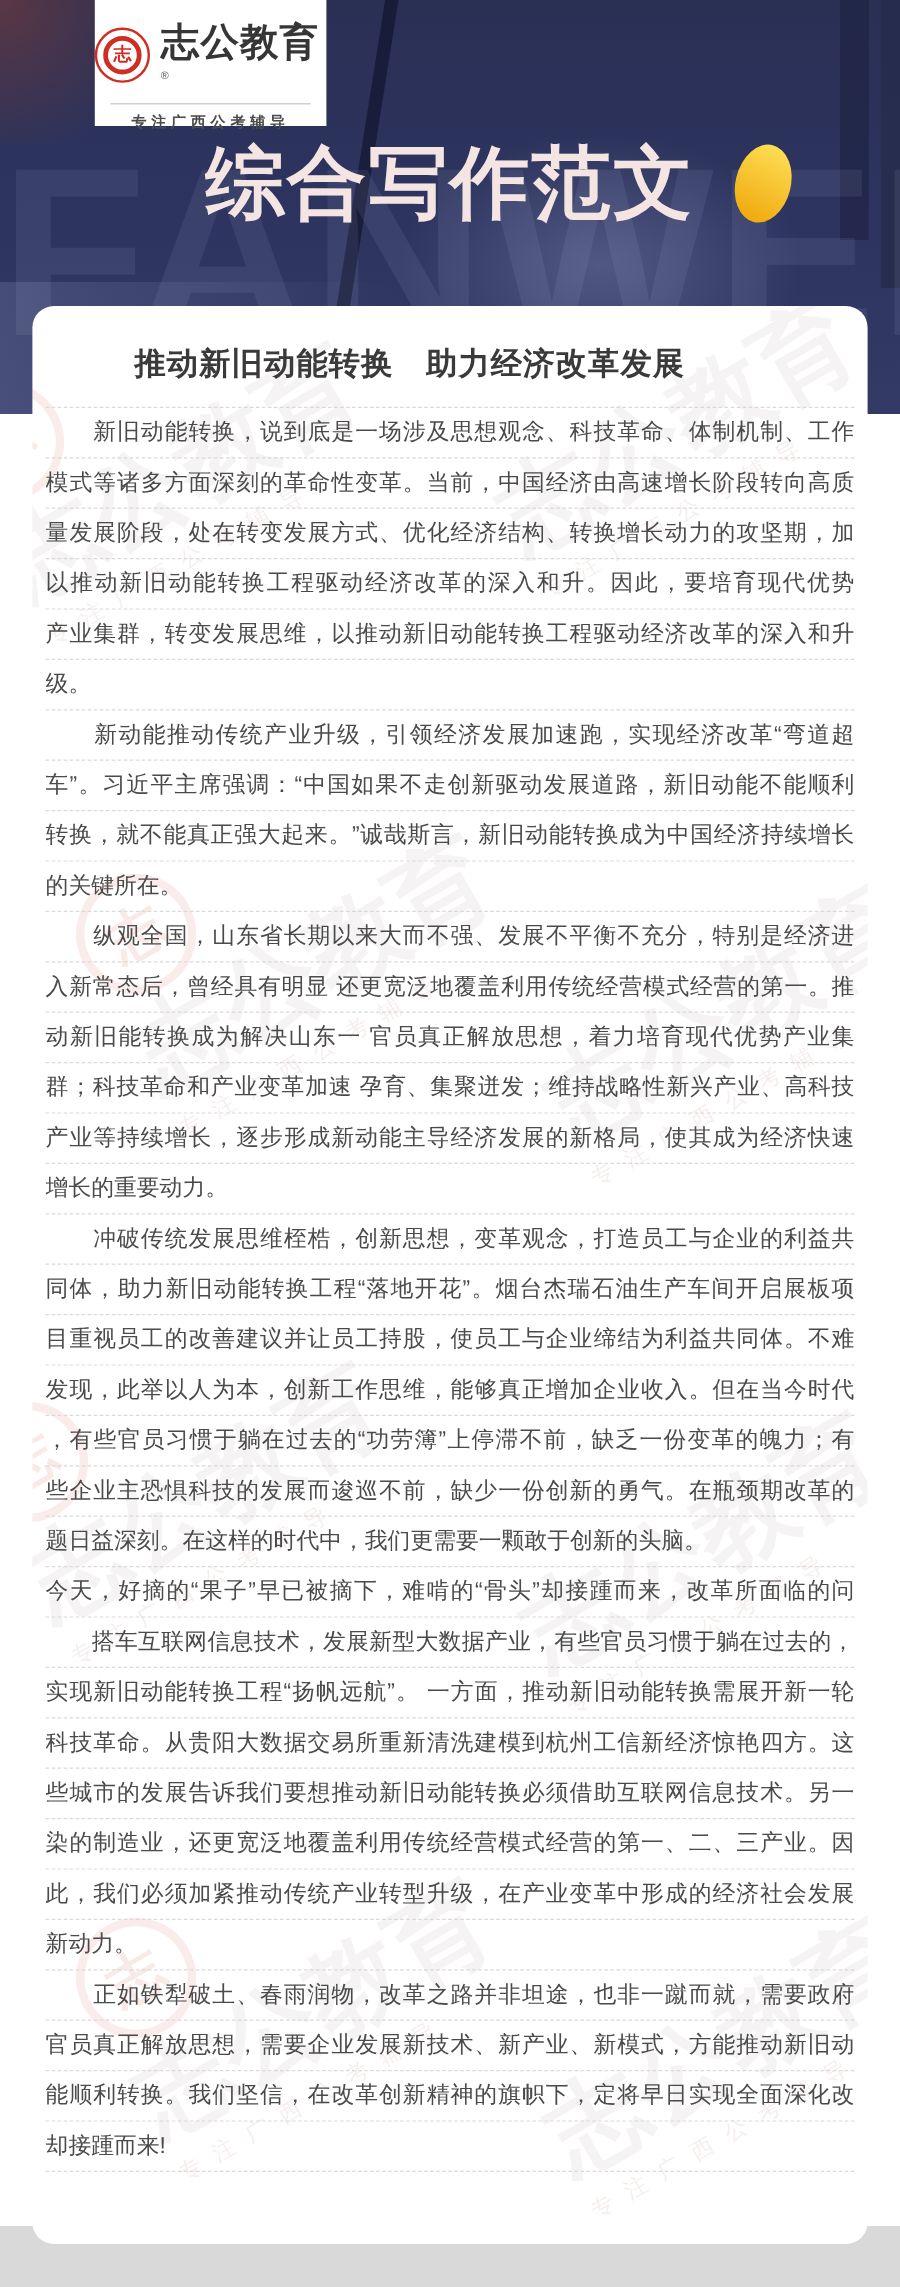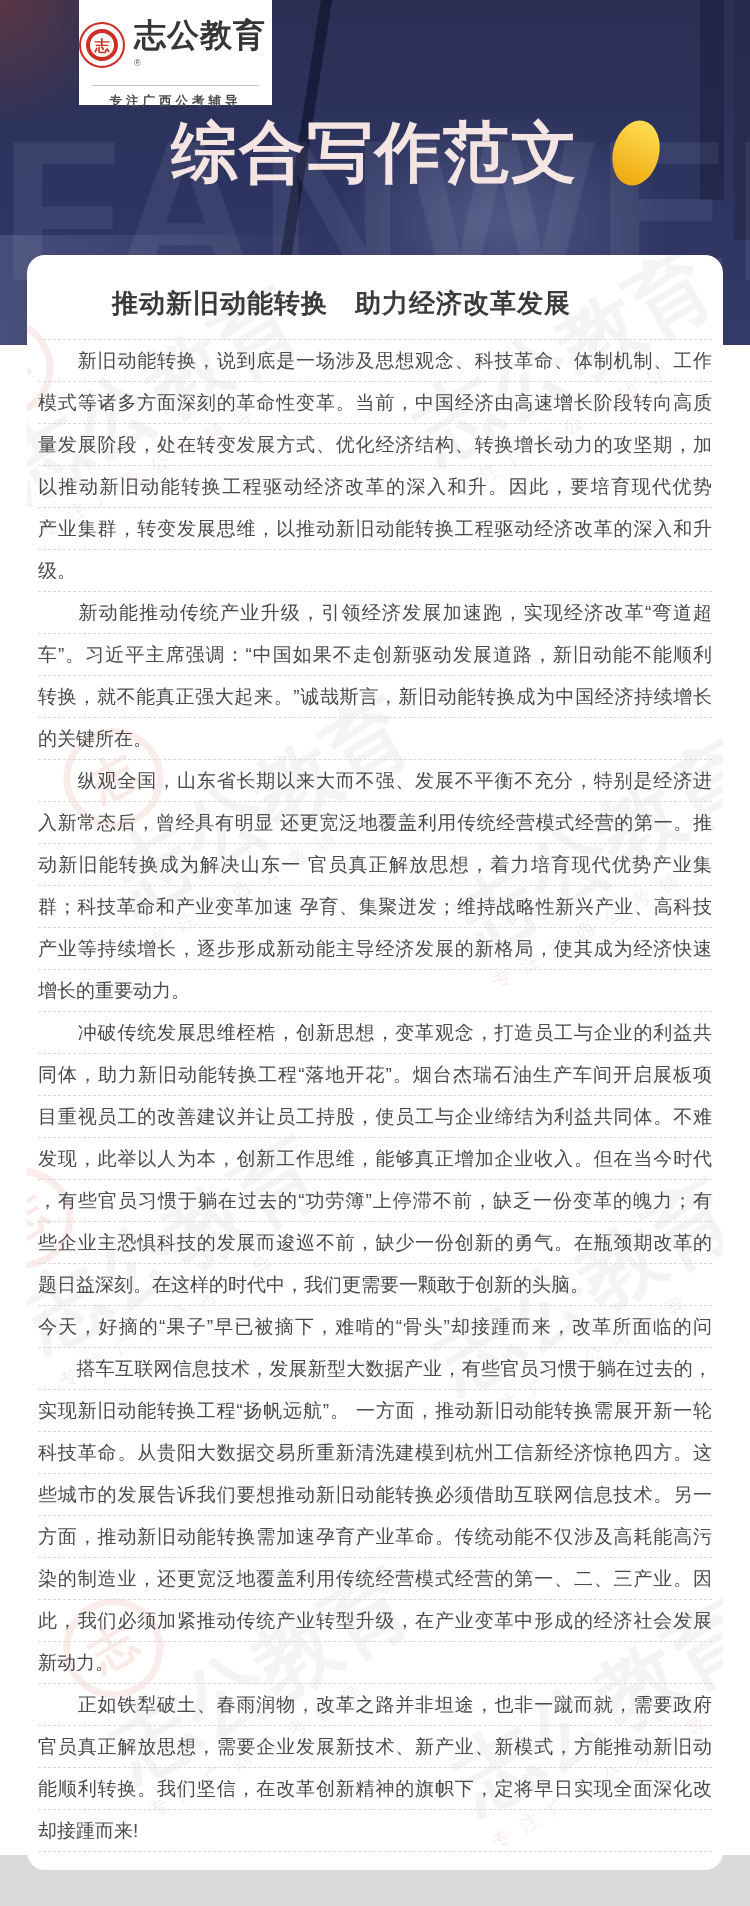--- a/index.html
+++ b/index.html
@@ -211,21 +211,20 @@
         <div class="essay-line">目重视员工的改善建议并让员工持股，使员工与企业缔结为利益共同体。不难</div>
         <div class="essay-line">发现，此举以人为本，创新工作思维，能够真正增加企业收入。但在当今时代</div>
         <div class="essay-line">，有些官员习惯于躺在过去的“功劳簿”上停滞不前，缺乏一份变革的魄力；有</div>
         <div class="essay-line">些企业主恐惧科技的发展而逡巡不前，缺少一份创新的勇气。在瓶颈期改革的</div>
         <div class="essay-line last">题日益深刻。在这样的时代中，我们更需要一颗敢于创新的头脑。</div>
         <div class="essay-line">今天，好摘的“果子”早已被摘下，难啃的“骨头”却接踵而来，改革所面临的问</div>
         <div class="essay-line">　　搭车互联网信息技术，发展新型大数据产业，有些官员习惯于躺在过去的，</div>
         <div class="essay-line">实现新旧动能转换工程“扬帆远航”。 一方面，推动新旧动能转换需展开新一轮</div>
         <div class="essay-line">科技革命。从贵阳大数据交易所重新清洗建模到杭州工信新经济惊艳四方。这</div>
         <div class="essay-line">些城市的发展告诉我们要想推动新旧动能转换必须借助互联网信息技术。另一</div>
-        <div class="essay-line">方面，推动新旧动能转换需加速孕育产业革命。传统动能不仅涉及高耗能高污</div>
         <div class="essay-line">染的制造业，还更宽泛地覆盖利用传统经营模式经营的第一、二、三产业。因</div>
         <div class="essay-line">此，我们必须加紧推动传统产业转型升级，在产业变革中形成的经济社会发展</div>
         <div class="essay-line last">新动力。</div>
         <div class="essay-line">　　正如铁犁破土、春雨润物，改革之路并非坦途，也非一蹴而就，需要政府</div>
         <div class="essay-line">官员真正解放思想，需要企业发展新技术、新产业、新模式，方能推动新旧动</div>
         <div class="essay-line">能顺利转换。我们坚信，在改革创新精神的旗帜下，定将早日实现全面深化改</div>
         <div class="essay-line last">却接踵而来!</div>
       </div>
   </div>
 

